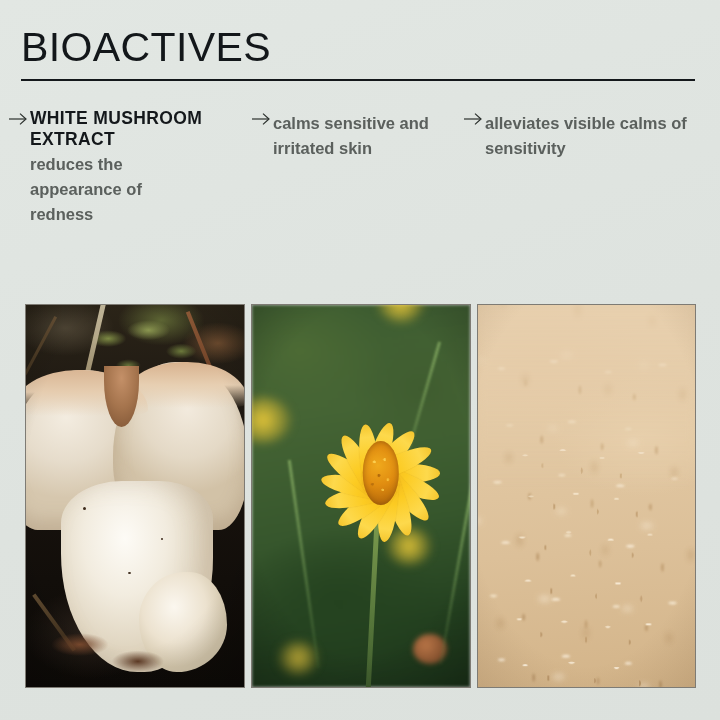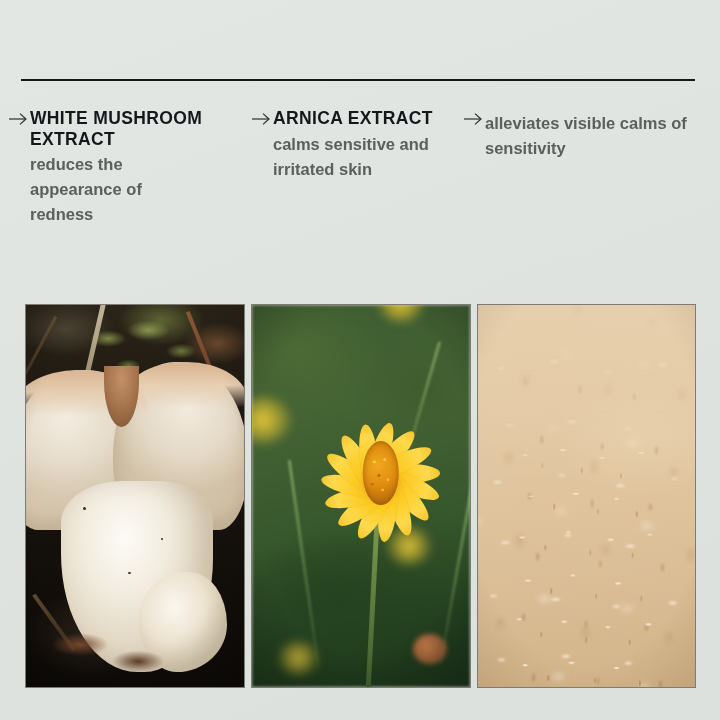--- a/index.html
+++ b/index.html
@@ -411,20 +411,23 @@
   .g-vign {
     position: absolute; inset: 0;
     background: radial-gradient(ellipse 92% 84% at 50% 44%, rgba(0,0,0,0) 60%, rgba(90,60,30,0.22) 100%);
   }
 </style>
 </head>
 <body>
 
 <div class="page">
 
+  <div class="header">
+    <h1 class="page-title">BIOACTIVES</h1>
+  </div>
   <div class="title-rule"></div>
 
   <div class="columns">
 
     <div class="col col-1">
       <div class="col-inner">
         <span class="arrow-icon">
           <svg width="20" height="14" viewBox="0 0 20 14" fill="none">
             <path d="M1 7 H17.5" stroke="#2a2f2c" stroke-width="1.2"></path>
             <path d="M12 1.6 L18 7 L12 12.4" stroke="#2a2f2c" stroke-width="1.2" fill="none"></path>
@@ -439,21 +442,20 @@
 
     <div class="col col-2">
       <div class="col-inner">
         <span class="arrow-icon">
           <svg width="20" height="14" viewBox="0 0 20 14" fill="none">
             <path d="M1 7 H17.5" stroke="#2a2f2c" stroke-width="1.2"></path>
             <path d="M12 1.6 L18 7 L12 12.4" stroke="#2a2f2c" stroke-width="1.2" fill="none"></path>
           </svg>
         </span>
         <div class="col-text">
-          <div class="col-heading">ARNICA EXTRACT</div>
           <p class="col-body">calms sensitive and irritated skin</p>
         </div>
       </div>
     </div>
 
     <div class="col col-3">
       <div class="col-inner">
         <span class="arrow-icon">
           <svg width="20" height="14" viewBox="0 0 20 14" fill="none">
             <path d="M1 7 H17.5" stroke="#2a2f2c" stroke-width="1.2"></path>

